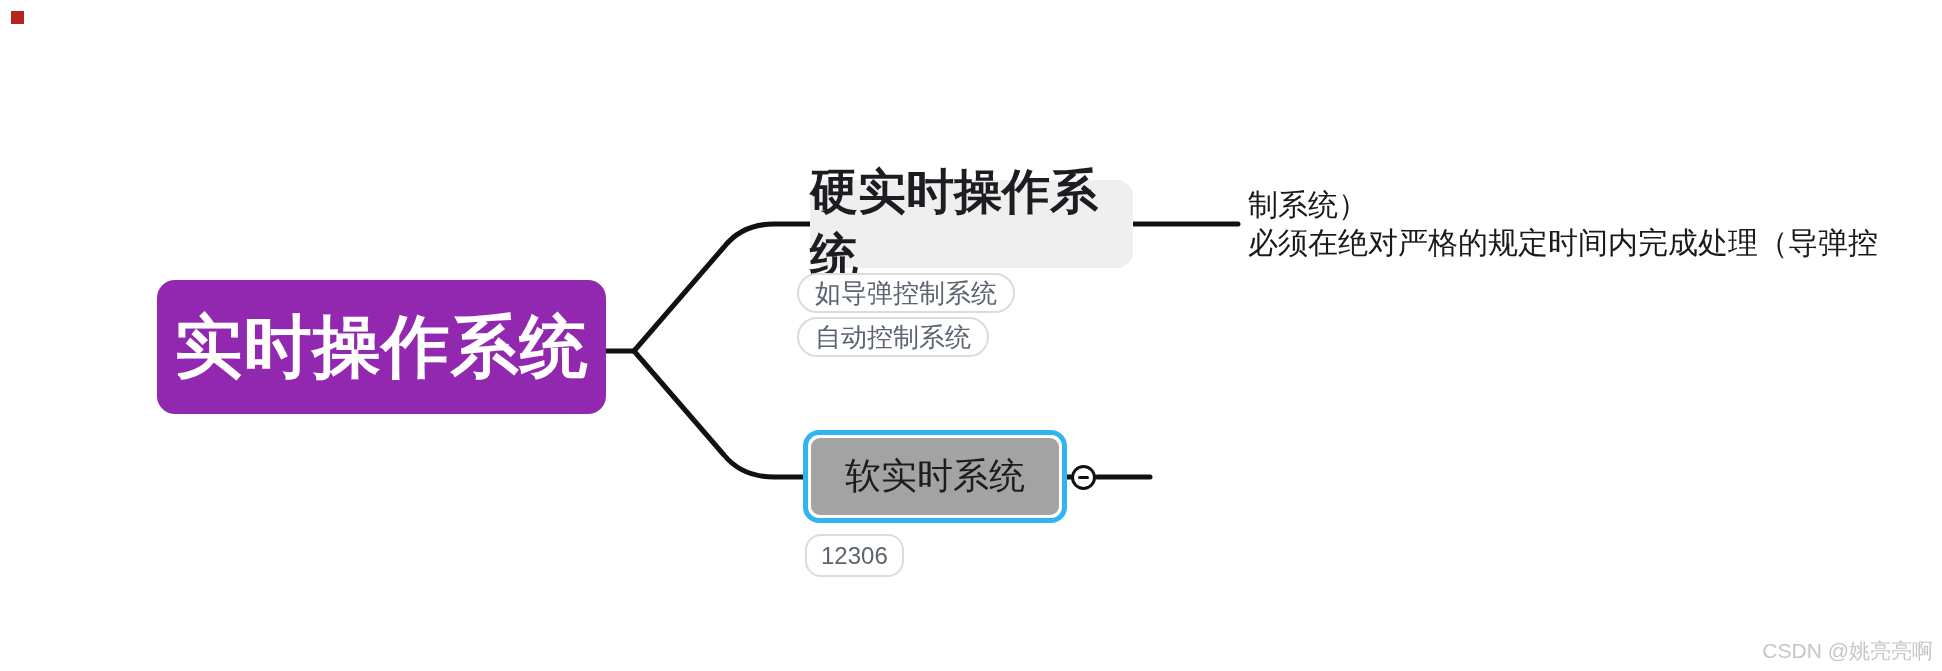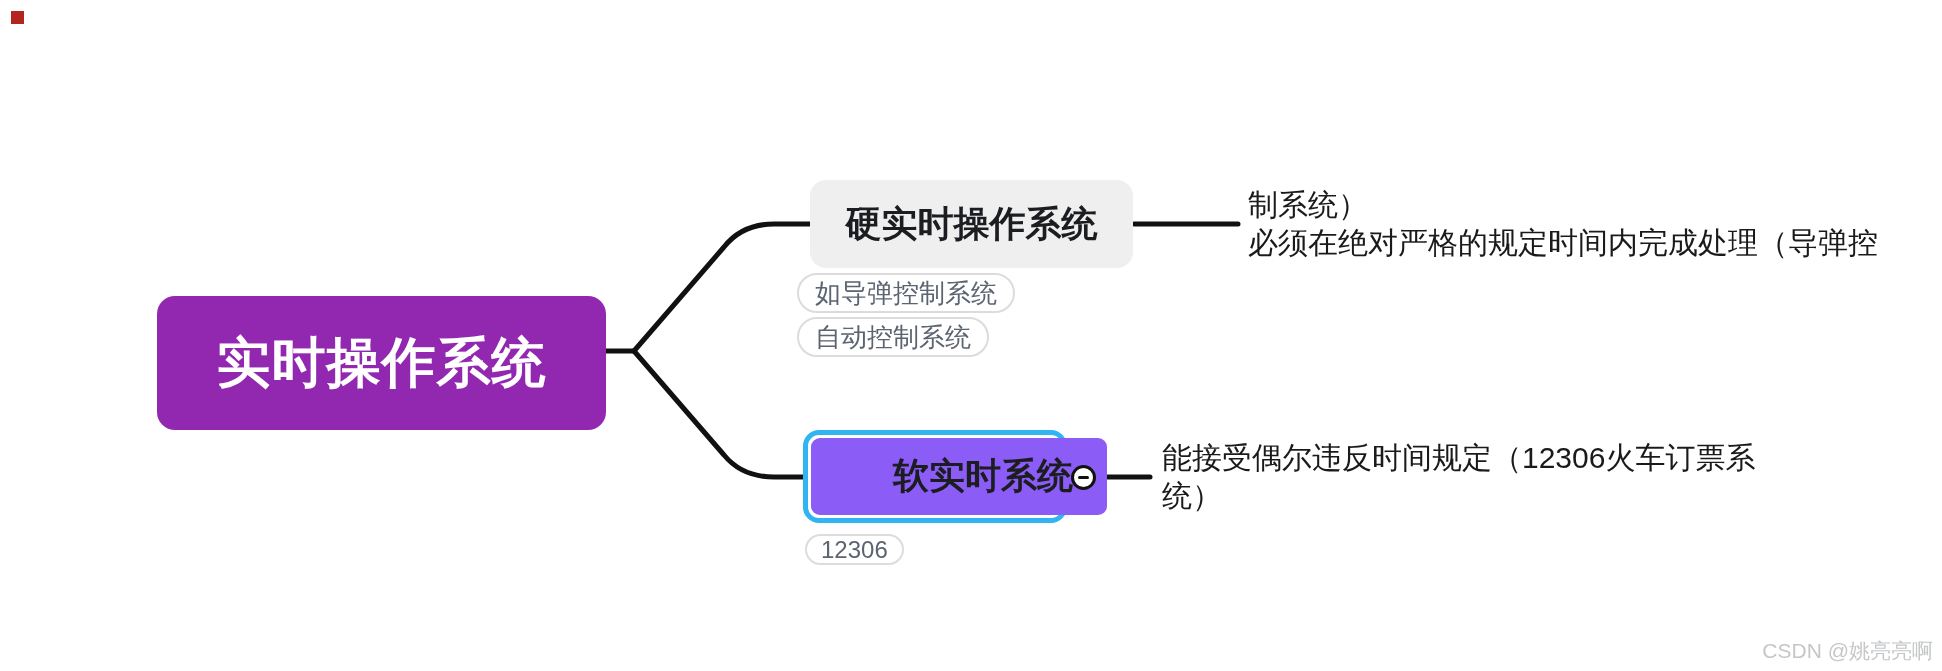--- a/index.html
+++ b/index.html
@@ -18,73 +18,73 @@
   }
   .connectors path { stroke: #111111; stroke-width: 5; fill: none; stroke-linecap: round; stroke-linejoin: round; }
   .red-marker {
     position: absolute;
     left: 11px; top: 11px;
     width: 13px; height: 13px;
     background: #b3261e;
   }
   .root-node {
     position: absolute;
-    left: 157px; top: 296px;
+    left: 157px; top: 280px;
     width: 449px; height: 134px;
     background: #9328b0;
     border-radius: 18px;
     display: flex; align-items: center; justify-content: center;
     color: #ffffff;
-    font-size: 54px; font-weight: bold;
+    font-size: 68px; font-weight: bold;
     letter-spacing: 1px;
   }
   .topic-hard {
     position: absolute;
     left: 810px; top: 180px;
     width: 323px; height: 88px;
     background: #efefef;
     border-radius: 16px;
     display: flex; align-items: center; justify-content: center;
     color: #1b1d21;
-    font-size: 36px; font-weight: bold;
+    font-size: 48px; font-weight: bold;
   }
   .topic-soft {
     position: absolute;
     left: 803px; top: 430px;
     width: 264px; height: 93px;
     box-sizing: border-box;
     border: 5px solid #30b4f2;
     border-radius: 16px;
     background: #ffffff;
     padding: 3px;
   }
   .topic-soft-inner {
     width: 100%; height: 100%;
-    background: #8b5cf6;
+    background: #a3a3a3;
     border-radius: 9px;
     display: flex; align-items: center; justify-content: center;
     color: #1b1d21;
-    font-size: 36px; font-weight: bold; padding-left: 48px;
+    font-size: 36px; font-weight: normal;
   }
   .tag {
     position: absolute;
     box-sizing: border-box;
     height: 40px;
     border: 2px solid #dcdcdc;
     border-radius: 20px;
     background: #ffffff;
     display: inline-flex; align-items: center;
     padding: 0 16px;
     color: #5b6470;
     font-size: 26px;
     white-space: nowrap;
   }
   .tag-1 { left: 797px; top: 273px; }
   .tag-2 { left: 797px; top: 317px; }
-  .tag-3 { left: 805px; top: 534px; height: 31px; border-radius: 16px; font-size: 24px; padding: 0 14px; }
+  .tag-3 { left: 805px; top: 534px; height: 43px; border-radius: 16px; font-size: 24px; padding: 0 14px; }
   .note {
     position: absolute;
     color: #1a1a1a;
     font-size: 30px;
     line-height: 38px;
     white-space: nowrap;
   }
   .note-hard { left: 1248px; top: 186px; }
   .note-soft { left: 1162px; top: 439px; }
   .collapse-btn {
@@ -151,22 +151,18 @@
   </div>
 
   <div class="tag tag-3">
     <span>12306</span>
   </div>
 
   <div class="collapse-btn">
     <span class="minus-bar"></span>
   </div>
 
-  <div class="note note-soft">
-    <div>能接受偶尔违反时间规定（12306火车订票系</div>
-    <div>统）</div>
-  </div>
 
   <div class="watermark">
     <span>CSDN @姚亮亮啊</span>
   </div>
 
 </div>
 
 </body></html>

